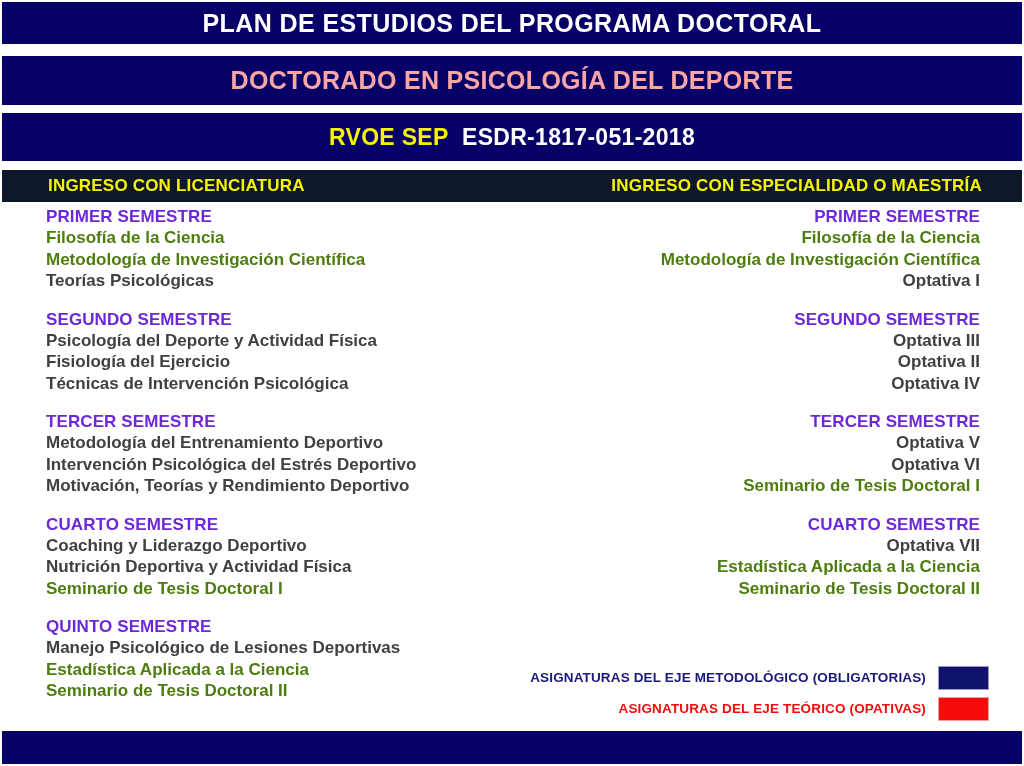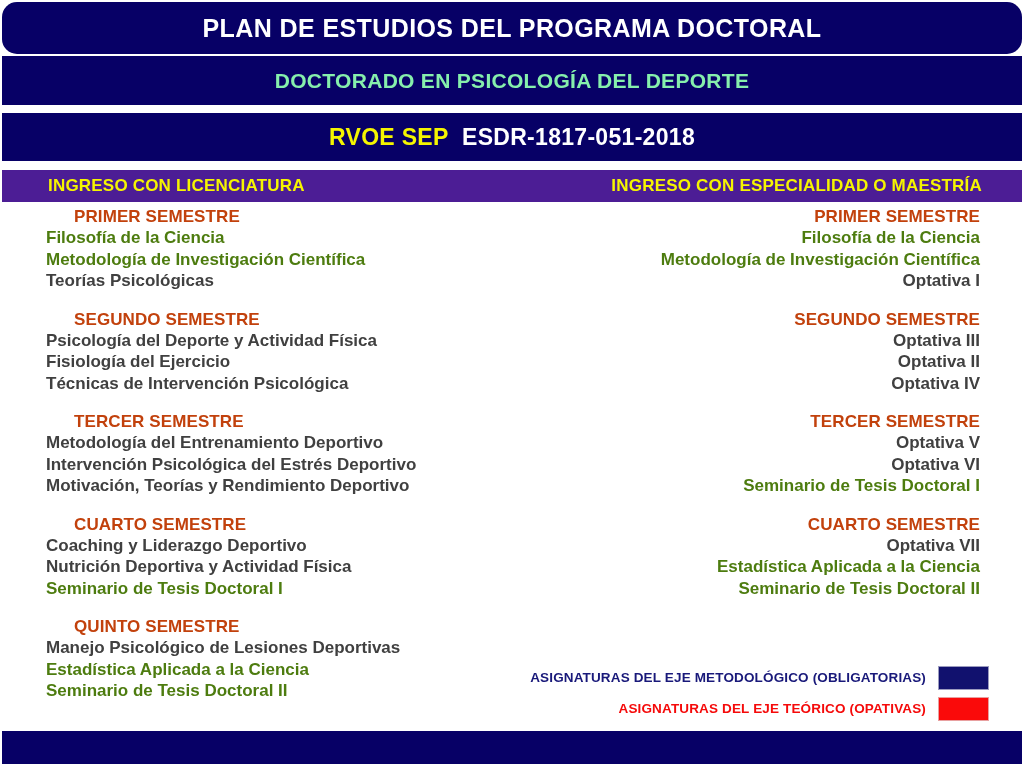--- a/index.html
+++ b/index.html
@@ -20,55 +20,55 @@
   .band {
     position: absolute;
     left: 2px;
     right: 2px;
     background: #070066;
     display: flex;
     align-items: center;
     justify-content: center;
     box-sizing: border-box;
   }
-  .band-1 { top: 2px;   height: 52px; border-radius: 15px; }
+  .band-1 { top: 2px;   height: 42px; }
   .band-2 { top: 56px;  height: 49px; }
   .band-3 { top: 113px; height: 48px; }
 
   .title-main {
     color: #ffffff;
     font-size: 25px;
     font-weight: bold;
     letter-spacing: 0.4px;
     white-space: nowrap;
   }
   .title-sub {
-    color: #86efac;
-    font-size: 21px;
+    color: #fca5a5;
+    font-size: 25px;
     font-weight: bold;
     letter-spacing: 0.3px;
     white-space: nowrap;
   }
   .title-rvoe {
     font-size: 23px;
     font-weight: bold;
     white-space: nowrap;
     letter-spacing: 0.3px;
   }
   .rvoe-label { color: #f5f500; }
   .rvoe-code  { color: #ffffff; }
 
   
   .col-head-band {
     position: absolute;
     left: 2px;
     right: 2px;
     top: 170px;
     height: 32px;
-    background: #4c1d95;
+    background: #0f172a;
     box-sizing: border-box;
   }
   .col-head {
     position: absolute;
     top: 0;
     height: 32px;
     line-height: 32px;
     color: #f5f500;
     font-size: 17px;
     font-weight: bold;
@@ -90,27 +90,26 @@
     position: absolute;
     top: 0;
   }
   .col-left  { left: 46px;  width: 480px; text-align: left; }
   .col-right { right: 44px; width: 460px; text-align: right; }
 
   .sem-block { margin-bottom: 17px; }
   .sem-block:last-child { margin-bottom: 0; }
 
   .sem-title {
-    color: #c2410c;
+    color: #6d28d9;
     font-size: 17px;
     font-weight: bold;
     line-height: 21px;
     letter-spacing: 0.1px;
     white-space: nowrap;
-    margin-left: 28px;
   }
   .course {
     font-size: 17px;
     line-height: 21.5px;
     font-weight: bold;
     white-space: nowrap;
   }
   .course.obligatoria { color: #4d7c0f; }
   .course.optativa    { color: #404040; }
 

